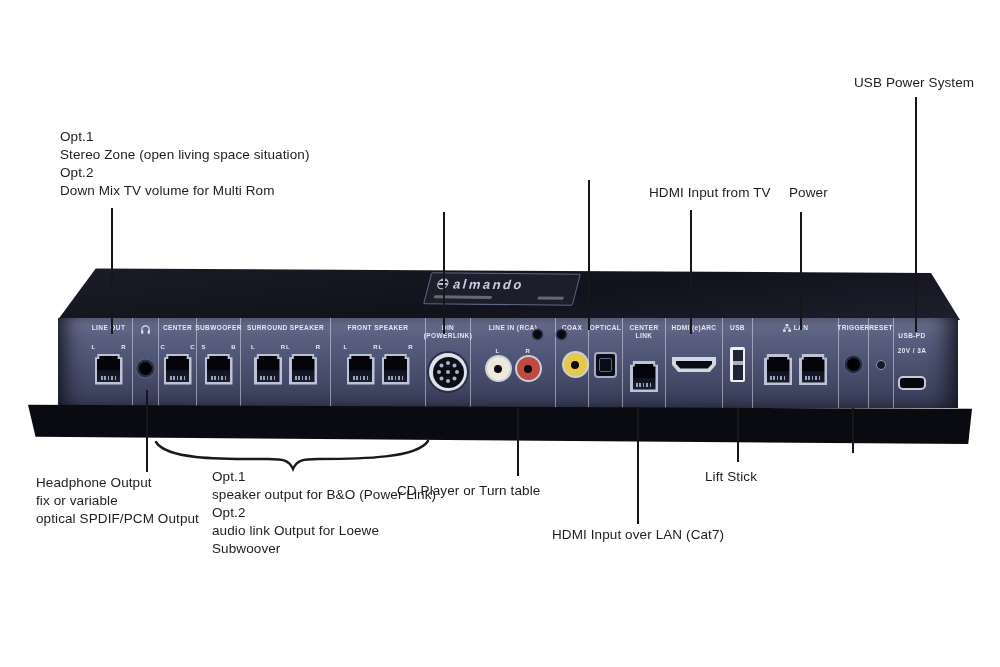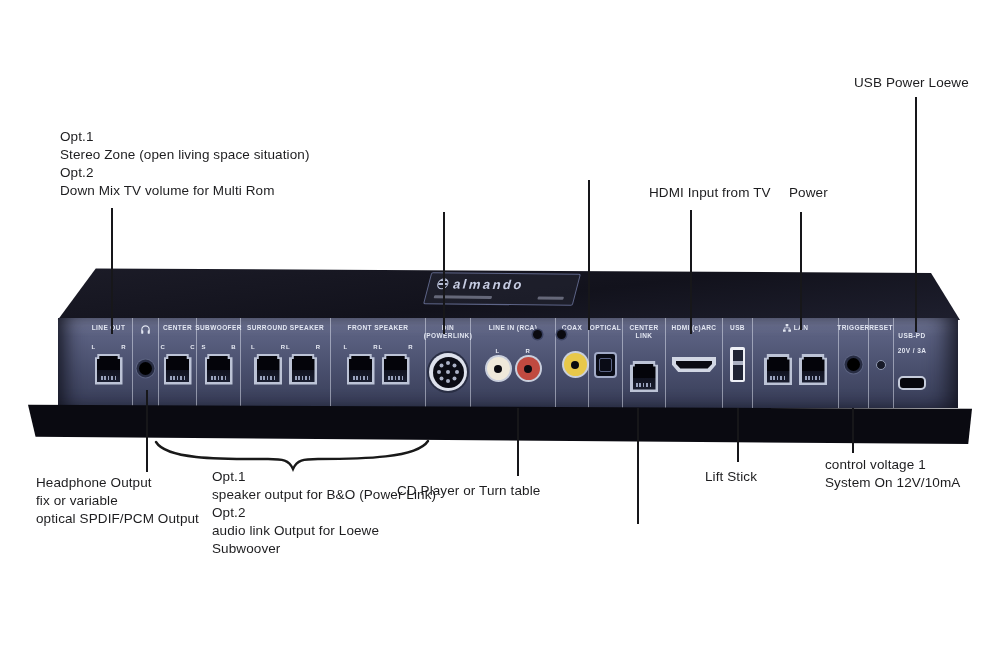--- a/index.html
+++ b/index.html
@@ -343,27 +343,26 @@
   <svg style="position:absolute;left:153px;top:438px" width="278" height="34" viewBox="0 0 278 34">
     <path d="M3 4 C14 22 70 21 115 21 C130 21 136 22 140 31 C144 22 150 21 165 21 C210 21 264 20 275 3" fill="none" stroke="#191919" stroke-width="2.4" stroke-linecap="round"></path>
   </svg>
 
   <div class="note" style="left:60px;top:128px">Opt.1
 Stereo Zone (open living space situation)
 Opt.2
 Down Mix TV volume for Multi Rom</div>
   <div class="note" style="left:649px;top:184px">HDMI Input from  TV</div>
   <div class="note" style="left:789px;top:184px">Power</div>
-  <div class="note" style="left:854px;top:74px">USB Power Loewe</div>
+  <div class="note" style="left:854px;top:74px">USB Power System</div>
   <div class="note" style="left:36px;top:474px">Headphone Output
 fix or variable
 optical SPDIF/PCM Output</div>
   <div class="note" style="left:212px;top:468px">Opt.1
 speaker output for B&amp;O (Power Link)
 Opt.2
 audio link Output for Loewe
 Subwoover</div>
   <div class="note" style="left:397px;top:482px">CD Player or Turn table</div>
+  <div class="note" style="left:552px;top:526px">HDMI Input over LAN (Cat7)</div>
   <div class="note" style="left:705px;top:468px">Lift Stick</div>
-  <div class="note" style="left:825px;top:456px">control voltage 1
-System On 12V/10mA</div>
 
 </div>
 
 </body></html>

